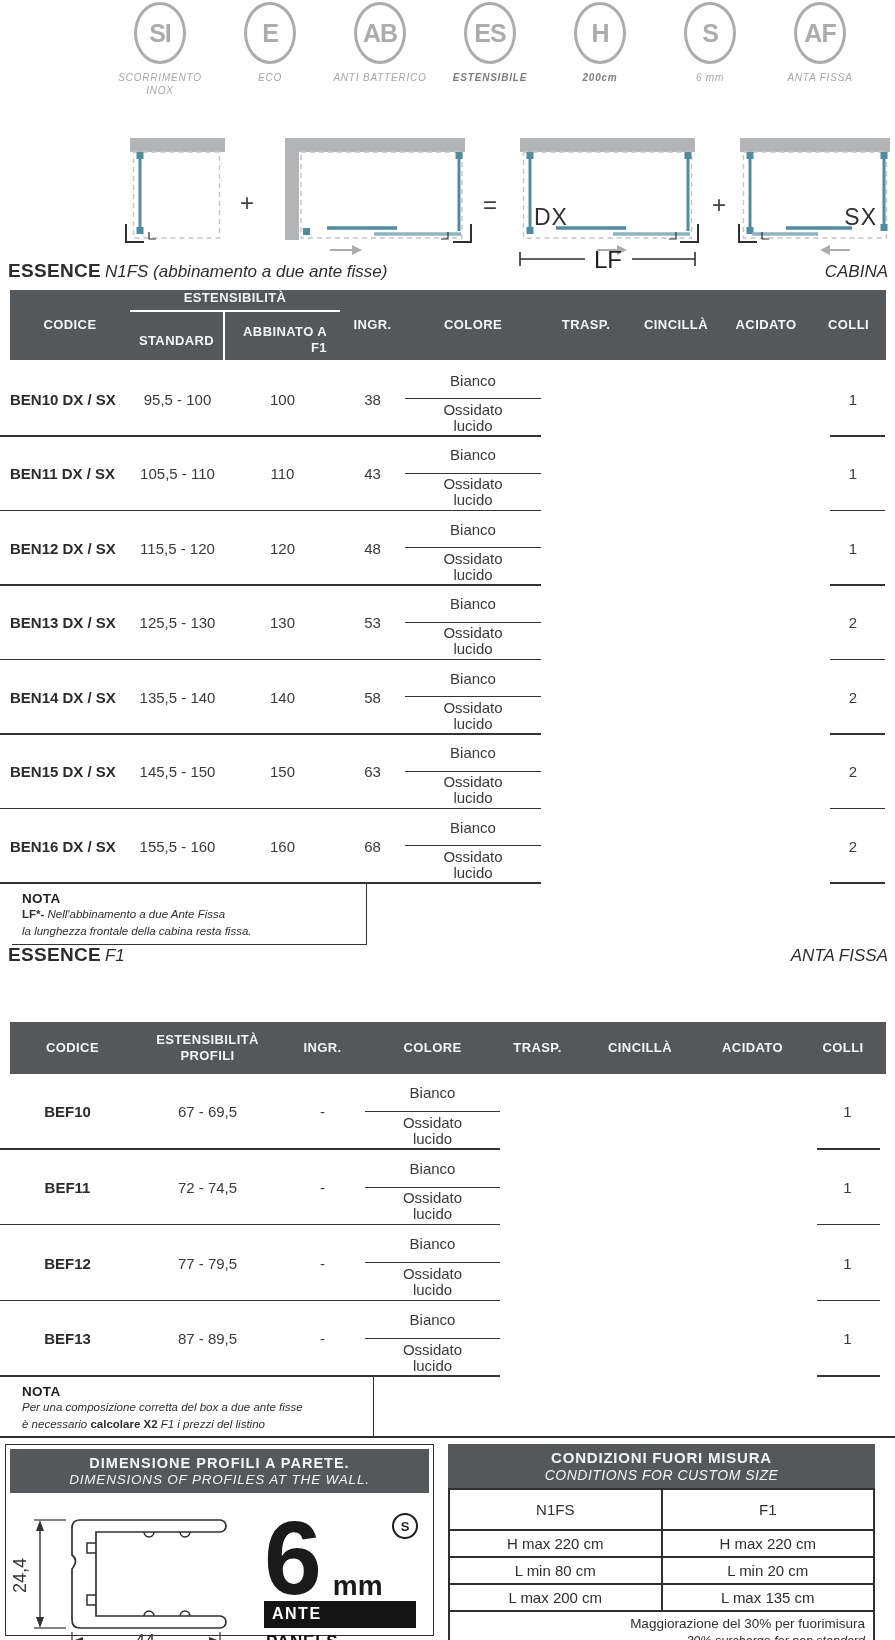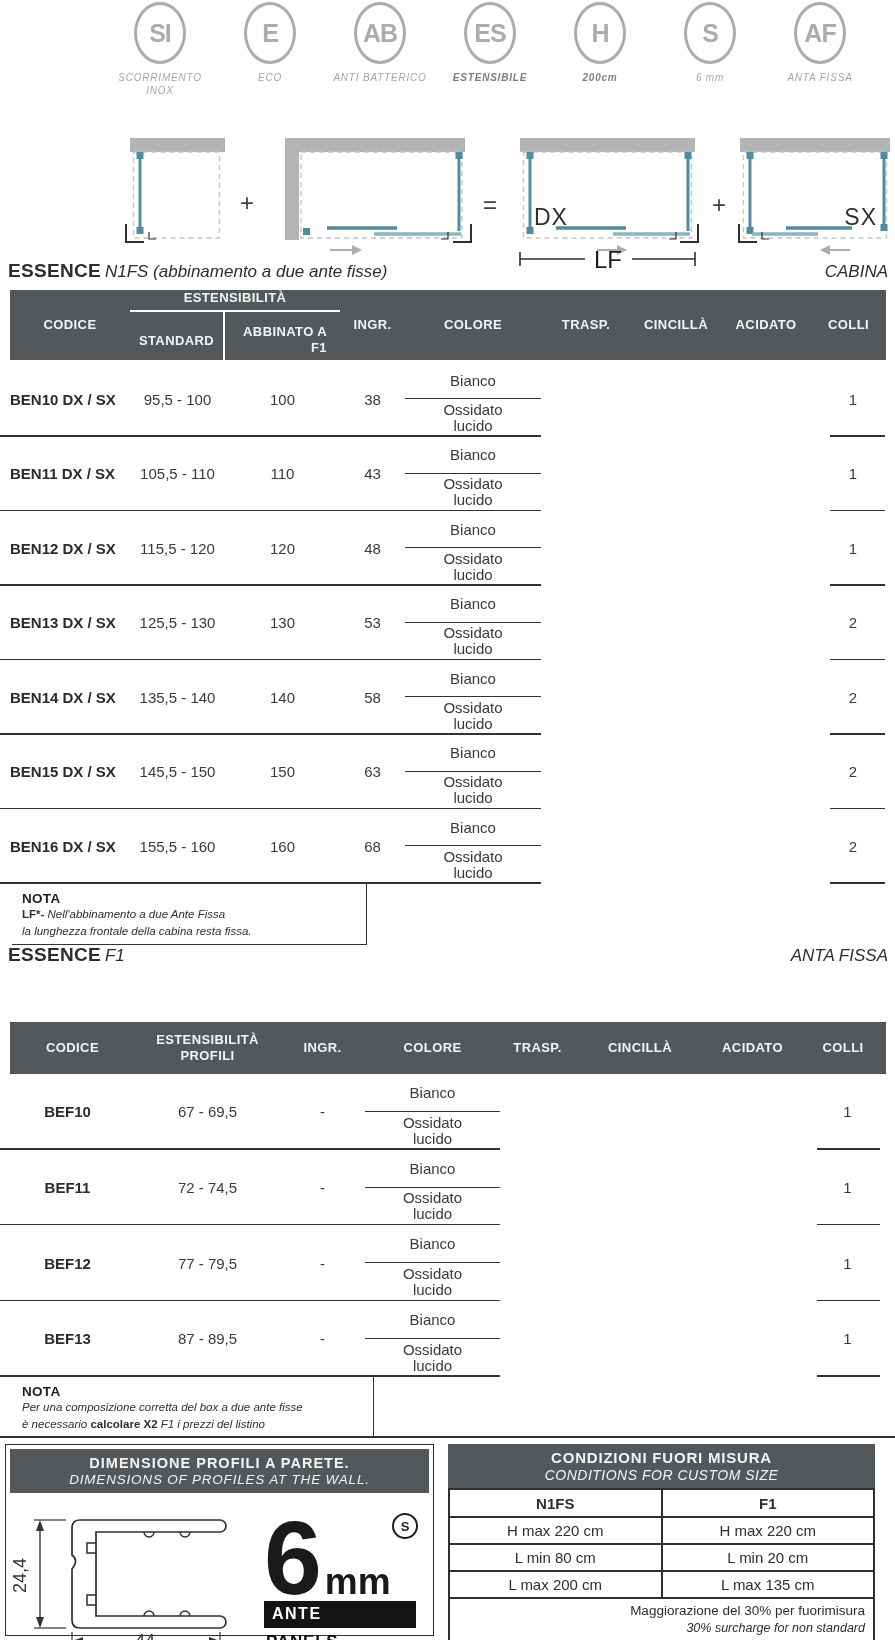--- a/index.html
+++ b/index.html
@@ -76,35 +76,35 @@
   
   #leftbox { position:absolute; top:1444px; left:5px; width:429px; height:192px; border:1.5px solid #2f2f2f; background:#fff; }
   .graybar { background:#54585b; color:#f4f4f4; display:flex; flex-direction:column; align-items:center; justify-content:center; }
   #leftbox .graybar { margin:4px; height:44px; }
   #leftbox .graybar .t1l { font-weight:bold; font-size:14.5px; letter-spacing:1px; }
   #leftbox .graybar .t2l { font-style:italic; font-size:13.5px; letter-spacing:.8px; margin-top:1px; }
   .leftbox-content { display:flex; padding:2px 6px 0 2px; }
   .glass-logo { margin-left:6px; margin-top:14px; width:158px; }
   .six-row { position:relative; display:flex; align-items:flex-end; height:84px; }
   .six { font-size:104px; font-weight:800; line-height:.74; color:#1a1a1a; letter-spacing:-3px; }
-  .mm { font-size:37px; font-weight:800; color:#1a1a1a; margin-left:6px; line-height:.8; }
+  .mm { font-size:28px; font-weight:800; color:#1a1a1a; margin-left:14px; line-height:.8; }
   .s-badge { position:absolute; right:4px; top:0; width:26px; height:26px; border:2px solid #1f1f1f; border-radius:50%;
     display:flex; align-items:center; justify-content:center; font-size:13px; font-weight:bold; color:#1f1f1f; }
   .ante-bar { width:152px; background:#141414; color:#fff; font-weight:bold; font-size:16px;
     padding:4px 0 5px 8px; letter-spacing:1.5px; margin-top:4px; }
   .panels { font-weight:bold; font-size:17px; letter-spacing:.8px; color:#111; margin-top:4px; padding-left:2px; }
 
   
   #rightbox { position:absolute; top:1444px; left:448px; width:427px; height:192px; }
   #rightbox .graybar { height:44px; }
   #rightbox .graybar .t1r { font-weight:bold; font-size:15px; letter-spacing:.8px; }
   #rightbox .graybar .t2r { font-style:italic; font-size:14px; letter-spacing:.5px; margin-top:1px; }
   .cond-table { width:100%; border-collapse:collapse; table-layout:fixed; }
   .cond-table td { border:2px solid #2f2f2f; text-align:center; font-size:15px; color:#2e2e2e; height:27px; padding:1px 4px; }
-  .cond-table td.hd { font-weight:bold; font-size:15px; height:28px;margin-left:20px; }
+  .cond-table td.hd { font-weight:normal; font-size:15px; height:41px;margin-left:20px; }
   .cond-table td.foot { text-align:right; padding:3px 8px 4px 22px; height:38px; line-height:1.3; }
   .cond-table td.foot .f1 { font-size:13.5px; }
   .cond-table td.foot .f2 { font-size:12.5px; font-style:italic; }
 </style>
 </head>
 <body>
 
 <div id="page">
 
   <div id="badges">

